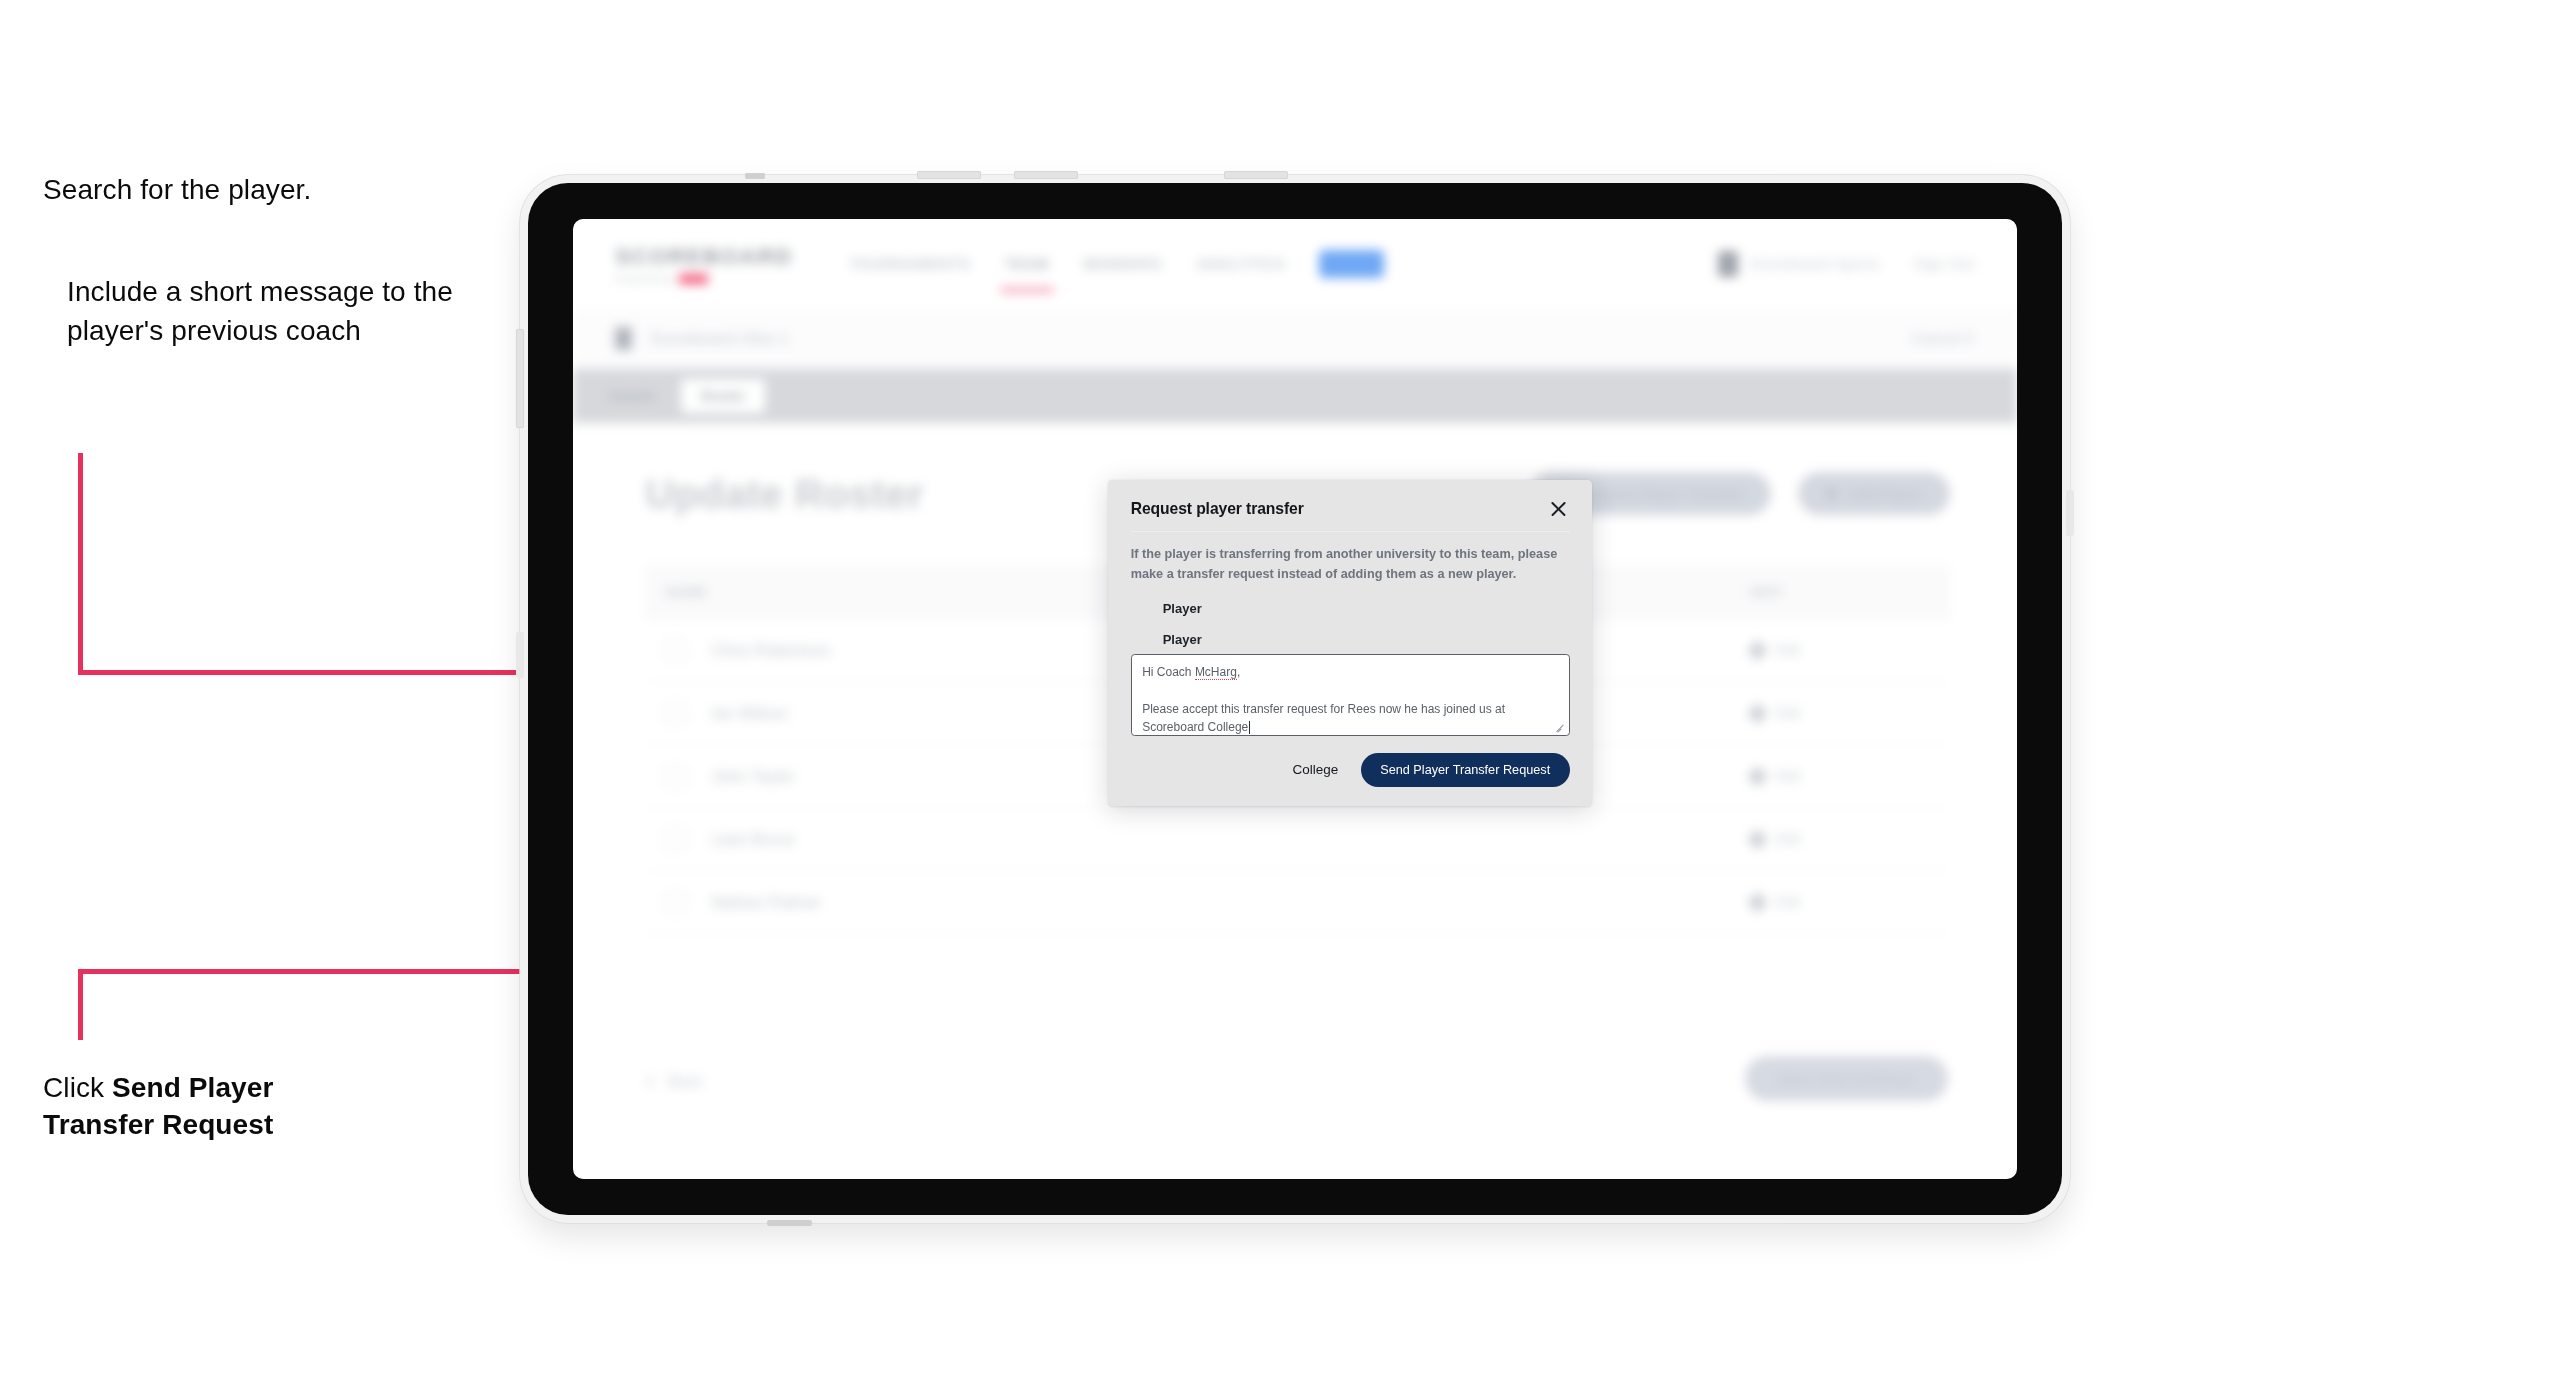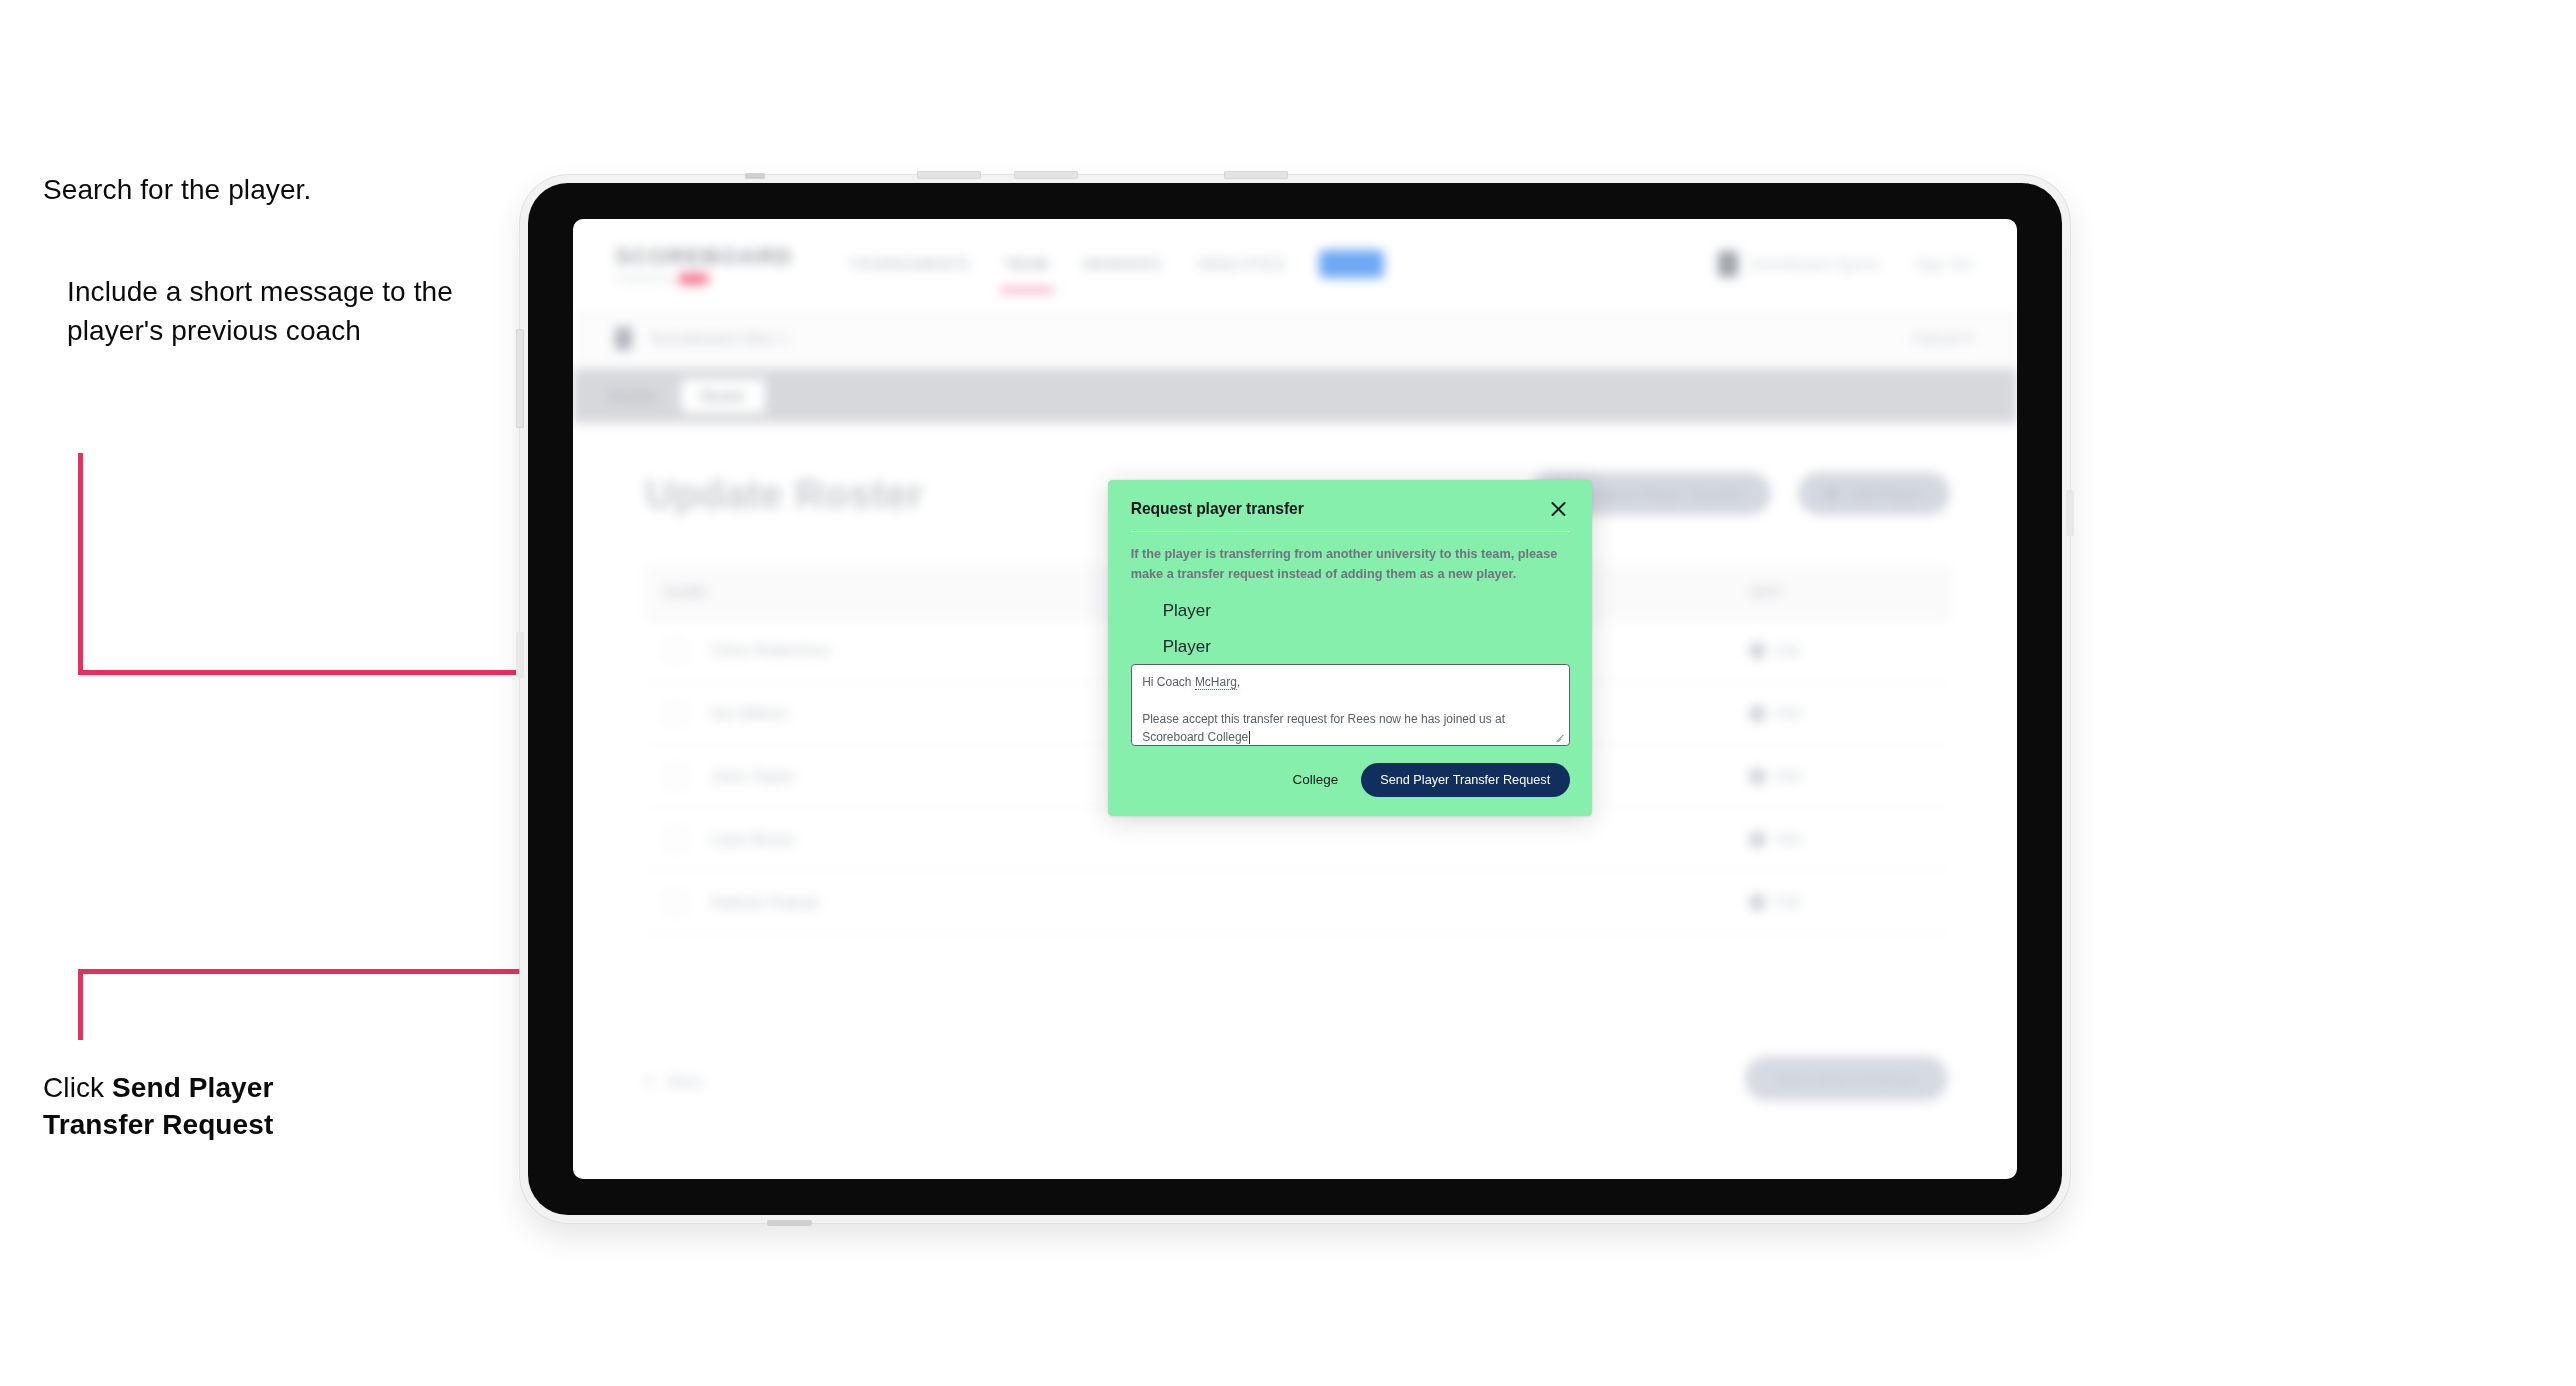--- a/index.html
+++ b/index.html
@@ -186,21 +186,21 @@
   #foot-right {
     position:absolute; right:69px; bottom:78px;
     background:#d6dae2; border-radius:30px; height:45px; display:flex; align-items:center;
     padding:0 33px; color:#c6cbd4; font-size:15px; font-weight:600;
   }
 
   
   #modal-layer { position:absolute; inset:0; }
   #modal {
     position:absolute; left:535px; top:261px; width:484px;
-    background:#86efac; border-radius:4.5px;
+    background:#e5e5e5; border-radius:4.5px;
     box-shadow: 0 4.5px 25.5px rgba(20,25,40,.16), 0 0.7px 2.2px rgba(20,25,40,.10);
     padding: 19.5px 22.5px 19.5px 22.5px;
   }
   #modal-head {
     display:flex; align-items:flex-start; justify-content:space-between;
     padding-bottom:10.5px; border-bottom:0.7px solid #eceef0;
   }
   #modal-title { font-size:15.7px; font-weight:700; color:#13171d; letter-spacing:-0.1px; }
   #modal-close {
     width:22.5px; height:22.5px; position:relative; cursor:pointer; margin-top:-2.2px;
@@ -210,21 +210,21 @@
     background:#1a1f26; border-radius:1.5px;
   }
   #modal-close::before { transform: rotate(45deg); }
   #modal-close::after  { transform: rotate(-45deg); }
 
   #modal-desc {
     margin-top:13.5px; font-size:12.7px; line-height:1.55; color:#6e757e;font-weight:bold;
   }
   .field-label {
     margin-top:16.5px; margin-bottom:6.7px;
-    font-size:17px; font-weight:400; color:#1d2229;padding-left:32px;
+    font-size:13px; font-weight:700; color:#1d2229;padding-left:32px;
   }
   #player-input {
     width:100%; height:36px; background:#f0f1f3;
     border:0.7px solid #d9dce0; border-radius:3.7px;
     padding:0 12px; font-size:13.5px; color:#5f666e;
     font-family:"Liberation Sans", sans-serif;
   }
   #message-box {
     width:100%; height:82px; border:1.1px solid #5b6069; border-radius:3.7px;
     padding:7.5px 10.5px; font-size:12px; line-height:1.55; color:#5a6068;

